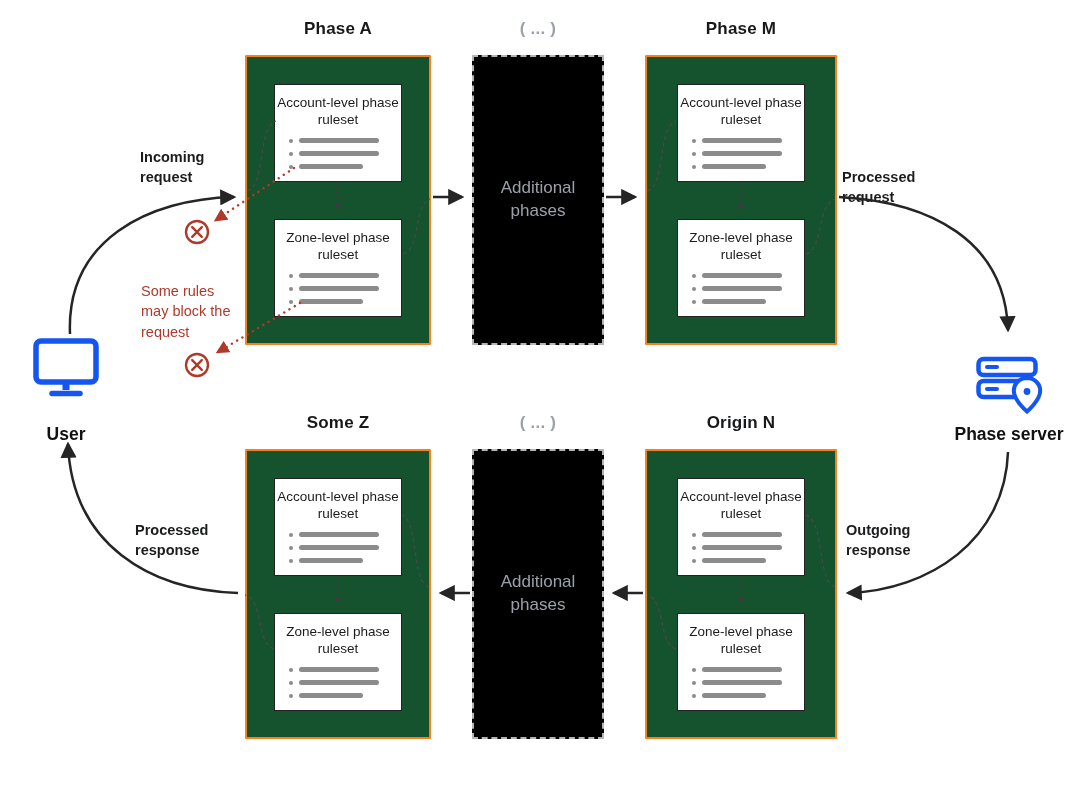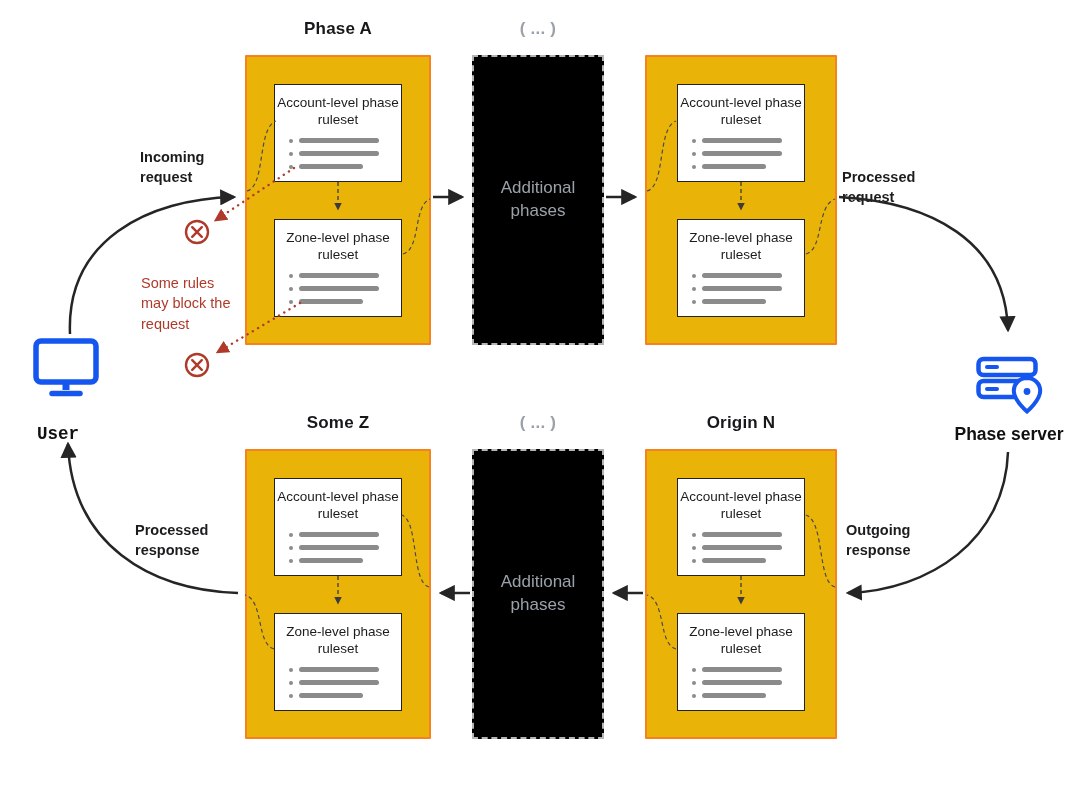--- a/index.html
+++ b/index.html
@@ -3,46 +3,47 @@
 <meta charset="utf-8">
 <style>
   * { box-sizing: border-box; margin: 0; padding: 0; }
   html,body { background:#ffffff; }
   body { font-family:"Liberation Sans", sans-serif; }
   .canvas { position:relative; width:1092px; height:792px; background:#fff; overflow:hidden; }
 
   .phase-title { position:absolute; text-align:center; font-weight:bold; font-size:17px; color:#17181a; letter-spacing:.2px; }
   .phase-title.muted { color:#9aa1a9; }
 
-  .phase-box { position:absolute; border:2.5px solid #F6821F; background:#eab308; border-radius:1px; }
+  .phase-box { position:absolute; border:2.5px solid #F6821F; background:#14532d; border-radius:1px; }
   .dash-box  { position:absolute; border:2px dashed #b5b5b5; background:#000000; display:flex; align-items:center; justify-content:center;
                text-align:center; color:#9aa1a9; font-size:17px; line-height:1.35; padding:0 14px; }
 
   .ruleset { position:absolute; left:50%; transform:translateX(-50%); width:128px; height:98px; border:1.5px solid #222; background:#fff; padding-top:9px; }
   .ruleset-title { text-align:center; font-size:13.5px; color:#1b1c1e; line-height:1.26; }
   .rules { margin:10px 0 0 14px; display:flex; flex-direction:column; gap:8px; }
   .rule-row { display:flex; align-items:center; gap:6px; }
   .rule-dot { width:4px; height:4px; border-radius:50%; background:#8b8b8b; flex:0 0 auto; }
   .rule-bar { height:5px; border-radius:2.5px; background:#8b8b8b; }
   .w1 { width:80px; } .w2 { width:80px; } .w3 { width:64px; }
 
   .flow-label { position:absolute; font-weight:bold; font-size:14.5px; color:#1b1c1e; line-height:1.4; }
-  .note-red   { position:absolute; color:#b03a2a; font-size:14.5px; line-height:1.4; }
+  .note-red   { position:absolute; color:#b03a2a; font-size:14.5px; line-height:1.4;margin-top:8px; }
   .entity-label { position:absolute; font-weight:bold; font-size:17.5px; color:#101113; text-align:center; }
 
   .icon { position:absolute; }
   .overlay { position:absolute; inset:0; pointer-events:none; }
 </style>
 </head>
 <body>
 
 <div class="canvas">
 
   <div class="phase-title" style="left:245px; top:19px; width:186px;">Phase A</div>
   <div class="phase-title muted" style="left:472px; top:19px; width:132px;">( ... )</div>
+  <div class="phase-title" style="left:645px; top:19px; width:192px;">Phase M</div>
   <div class="phase-title" style="left:245px; top:413px; width:186px;">Some Z</div>
   <div class="phase-title muted" style="left:472px; top:413px; width:132px;">( ... )</div>
   <div class="phase-title" style="left:645px; top:413px; width:192px;">Origin N</div>
 
   <div class="phase-box" style="left:245px; top:55px; width:186px; height:290px;">
     <div class="ruleset" style="top:27px;">
       <div class="ruleset-title">Account-level phase ruleset</div>
       <div class="rules">
         <div class="rule-row">
             <span class="rule-dot"></span>
@@ -202,21 +203,21 @@
   <div class="flow-label" style="left:135px; top:520px; width:100px;">Processed response</div>
   <div class="note-red" style="left:141px; top:273px; width:98px;">Some rules may block the request</div>
 
   <div class="icon" style="left:33px; top:338px;">
     <svg width="66" height="60" viewBox="0 0 66 60">
       <rect x="3" y="3" width="60" height="41" rx="5" fill="#fff" stroke="#1556F0" stroke-width="5.5"></rect>
       <path d="M33 46 V52" stroke="#1556F0" stroke-width="7" fill="none"></path>
       <path d="M19 55.5 H47" stroke="#1556F0" stroke-width="5.5" stroke-linecap="round" fill="none"></path>
     </svg>
   </div>
-  <div class="entity-label" style="left:13px; top:424px; width:90px;font-family:Liberation Mono, monospace;">User</div>
+  <div class="entity-label" style="left:21px; top:424px; width:90px;">User</div>
 
   <div class="icon" style="left:976px; top:352px;">
     <svg width="70" height="62" viewBox="0 0 70 62">
       <rect x="2.5" y="7" width="57" height="16" rx="5" fill="#fff" stroke="#1556F0" stroke-width="4.5"></rect>
       <rect x="2.5" y="29" width="57" height="16" rx="5" fill="#fff" stroke="#1556F0" stroke-width="4.5"></rect>
       <path d="M11 15 H21" stroke="#1556F0" stroke-width="4" stroke-linecap="round"></path>
       <path d="M11 37 H21" stroke="#1556F0" stroke-width="4" stroke-linecap="round"></path>
       <path d="M51 26 c-7.4 0 -13.2 5.7 -13.2 12.8 0 9.6 13.2 20.7 13.2 20.7 s13.2 -11.1 13.2 -20.7 c0 -7.1 -5.8 -12.8 -13.2 -12.8 z" fill="#fff" stroke="#1556F0" stroke-width="4"></path>
       <circle cx="51" cy="39.5" r="3.4" fill="#1556F0"></circle>
     </svg>

